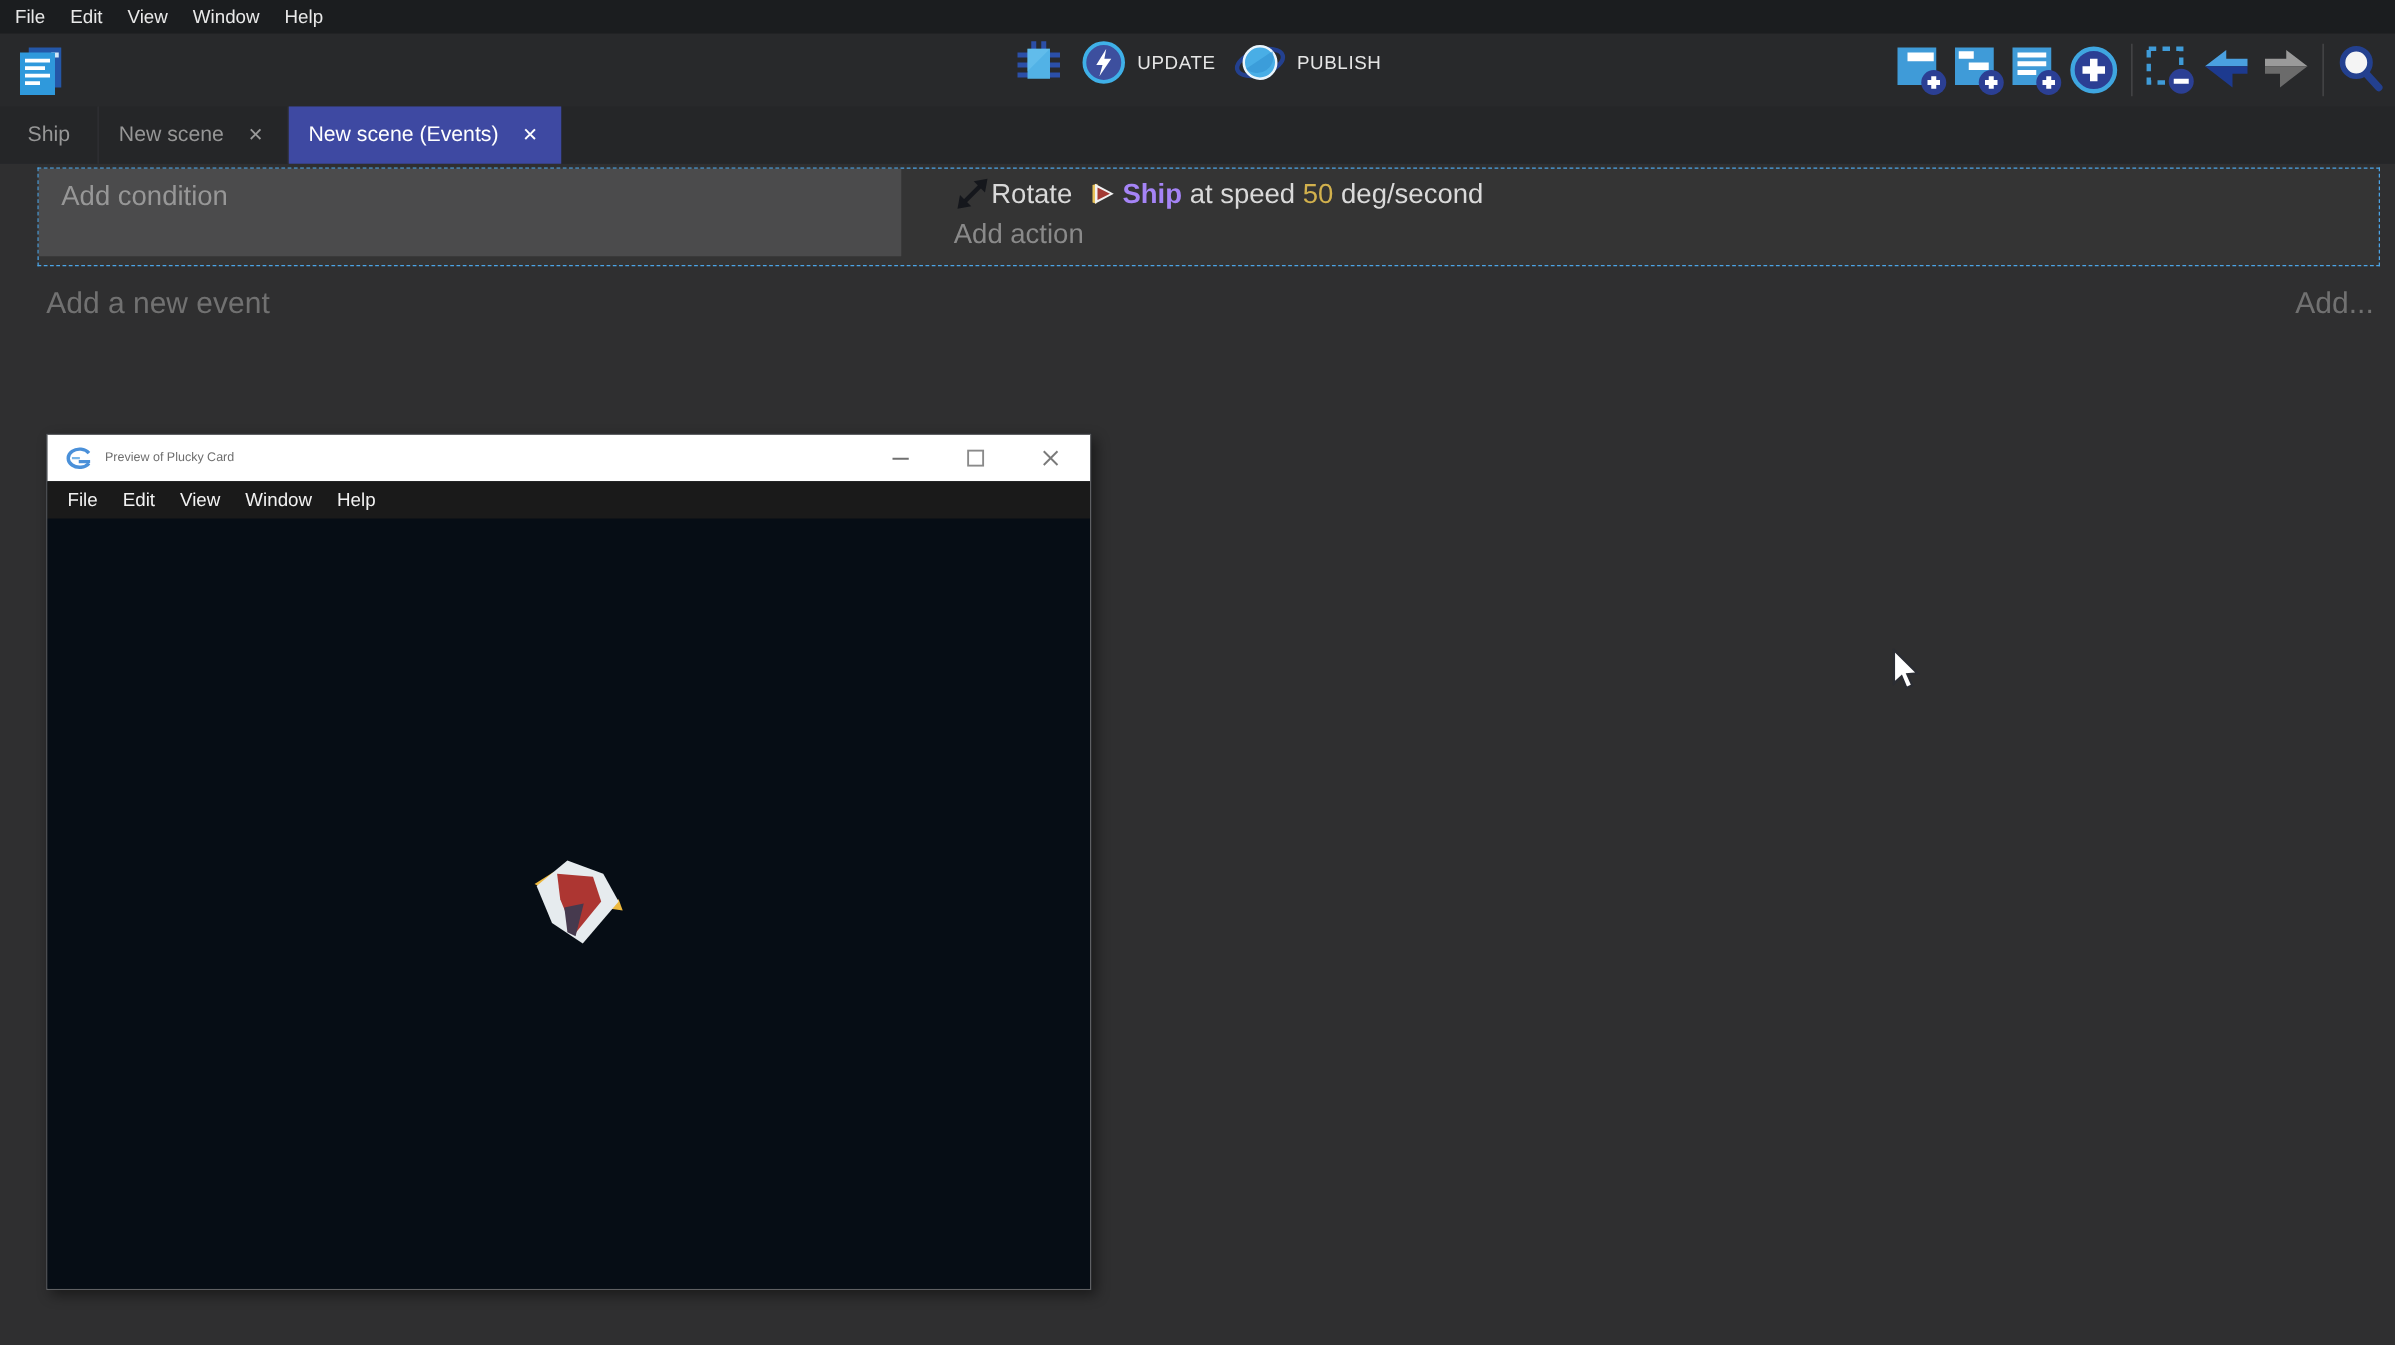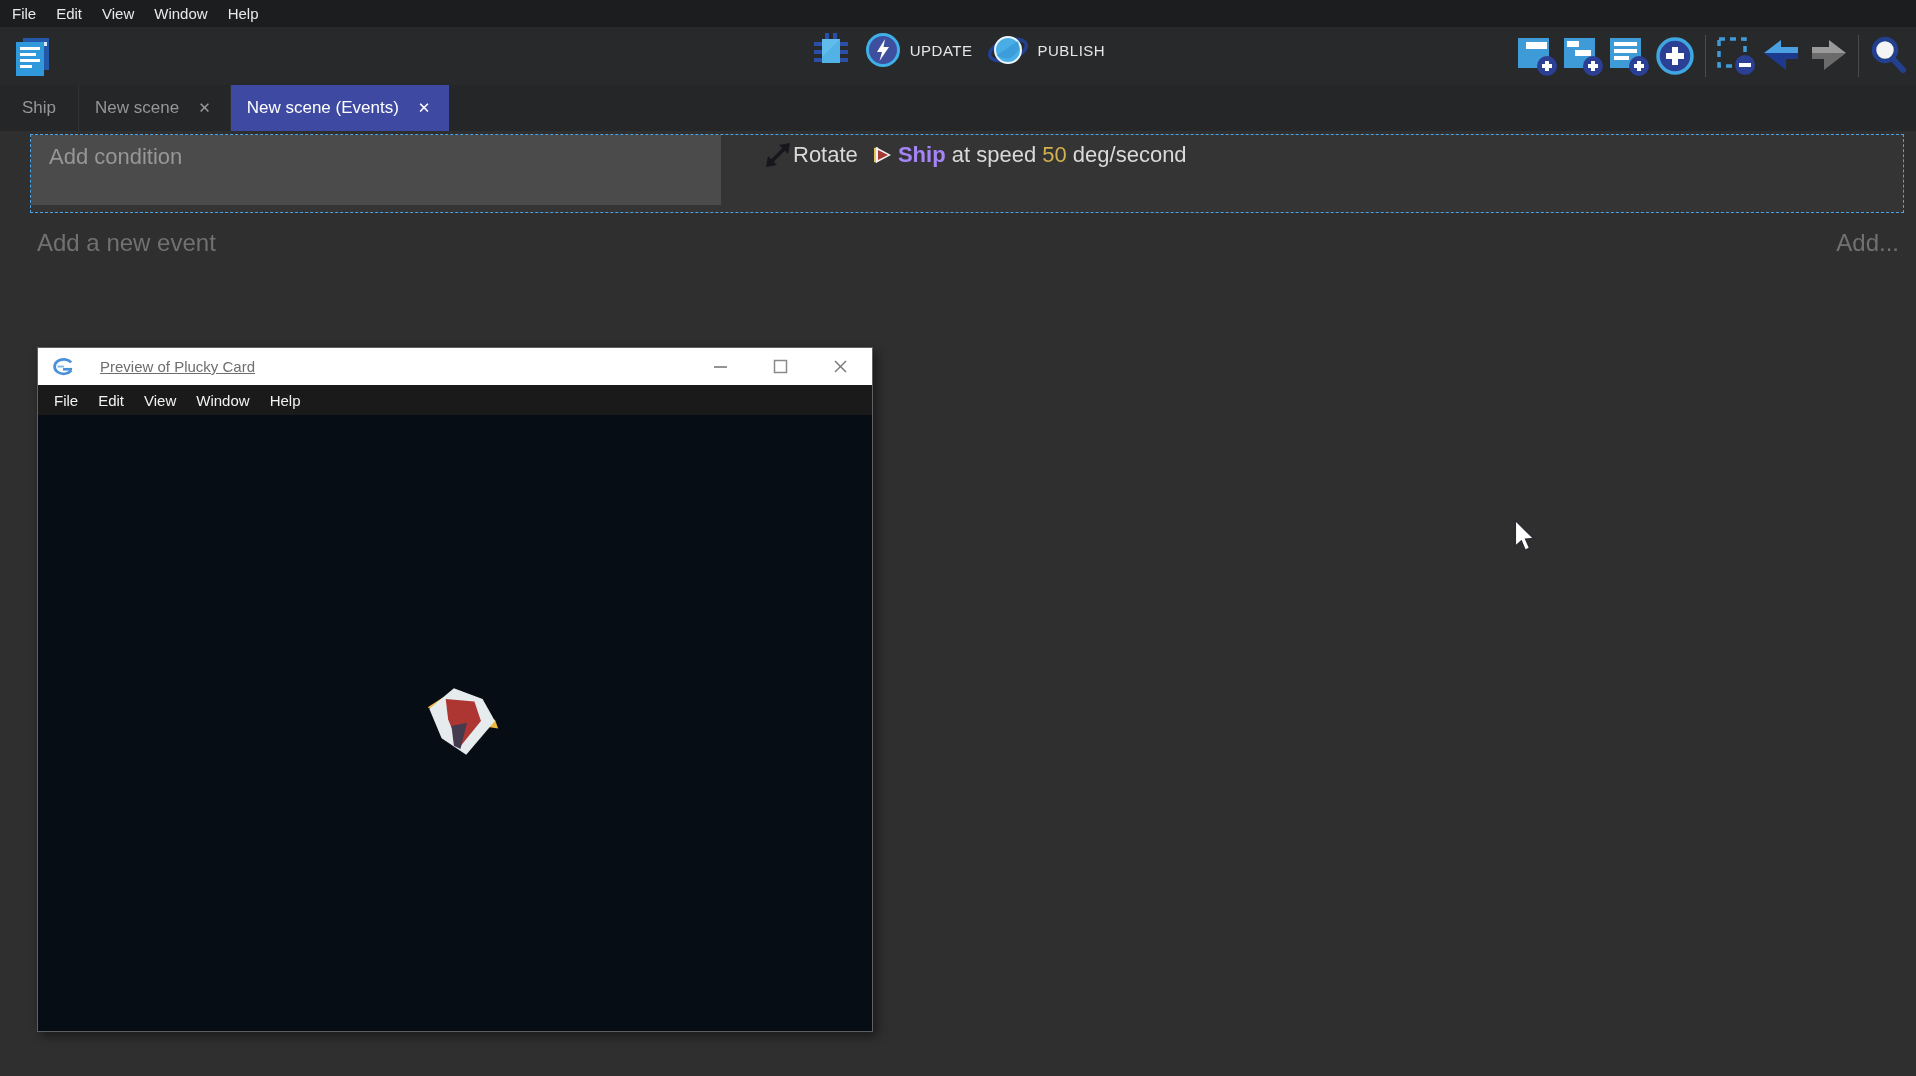--- a/index.html
+++ b/index.html
@@ -78,21 +78,21 @@
     position:absolute; left:37px; top:347px; width:836px; height:685px;
     border:1px solid #5f6063;
     box-shadow:4px 4px 10px rgba(0,0,0,0.45);
     display:flex; flex-direction:column;
     background:#060d15;
   }
   .pw-titlebar {
     height:37px; background:#ffffff; display:flex; align-items:center;
     padding:0 14px; flex:none;
   }
-  .pw-title { color:#6e6e6e; font-size:15px; margin-left:26px; flex:1;text-decoration:underline; }
+  .pw-title { color:#6e6e6e; font-size:10px; margin-left:10px; flex:1; }
   .pw-controls { display:flex; align-items:center; gap:36px; padding-right:6px; }
   .pw-ctrl { width:24px; height:24px; display:flex; align-items:center; justify-content:center; cursor:pointer; }
   .pw-menubar {
     height:30px; background:#1a1a1a; display:flex; align-items:center; padding-left:6px; flex:none;
   }
   .pw-menubar .mitem { color:#f2f2f2; font-size:15px; padding:0 10px; cursor:default; }
   .pw-game { flex:1; position:relative; background:#060d15; }
   .ship { position:absolute; left:377px; top:261px; }
 
   
@@ -258,20 +258,21 @@
             <polygon points="3,4 7,3 6,19 3,18" fill="#e8c25a"></polygon>
             <polygon points="5,3 20,11 5,19" fill="#f2f2f2"></polygon>
             <polygon points="7,6 17,11 7,16" fill="#a33a34"></polygon>
           </svg>
         </span>
         <span class="action-text obj-name" style="color:#a584f6">Ship</span>
         <span class="action-text"> at speed </span>
         <span class="action-text" style="color:#d2b14d">50</span>
         <span class="action-text"> deg/second</span>
       </div>
+      <div class="add-action">Add action</div>
     </div>
   </div>
 
   <div class="add-event-row">
     <span class="lbl">Add a new event</span>
     <span class="lbl">Add...</span>
   </div>
 </div>
 
 <div class="preview-window">

